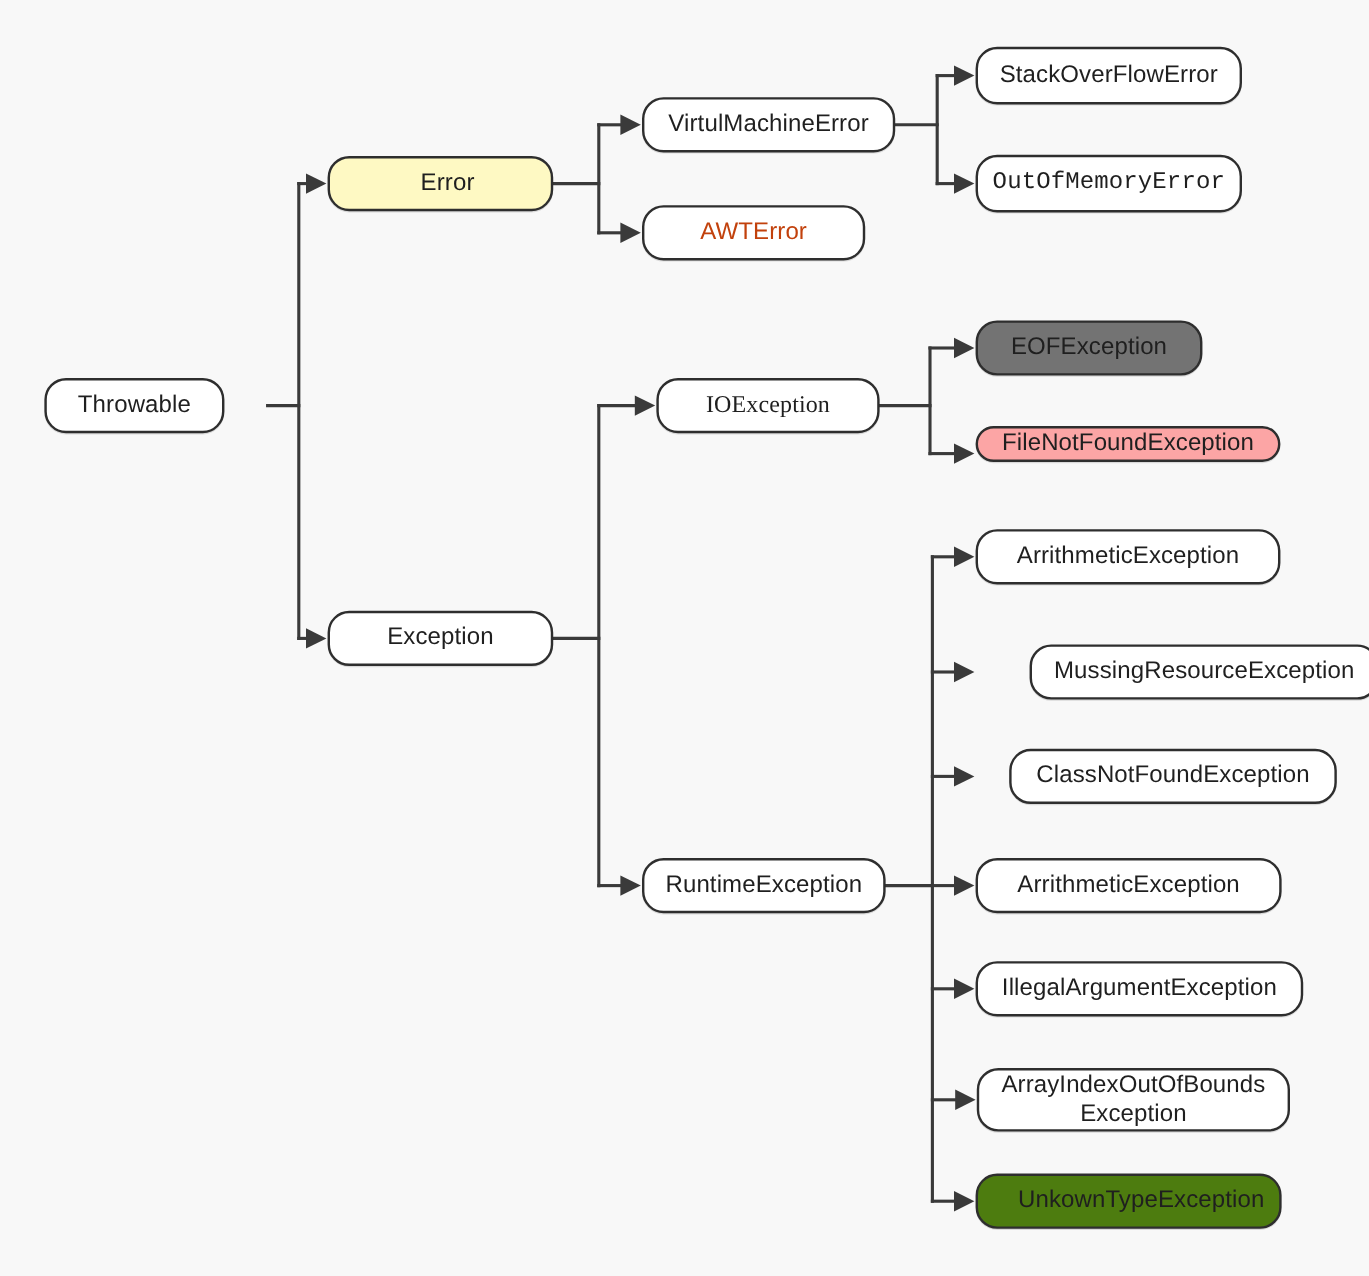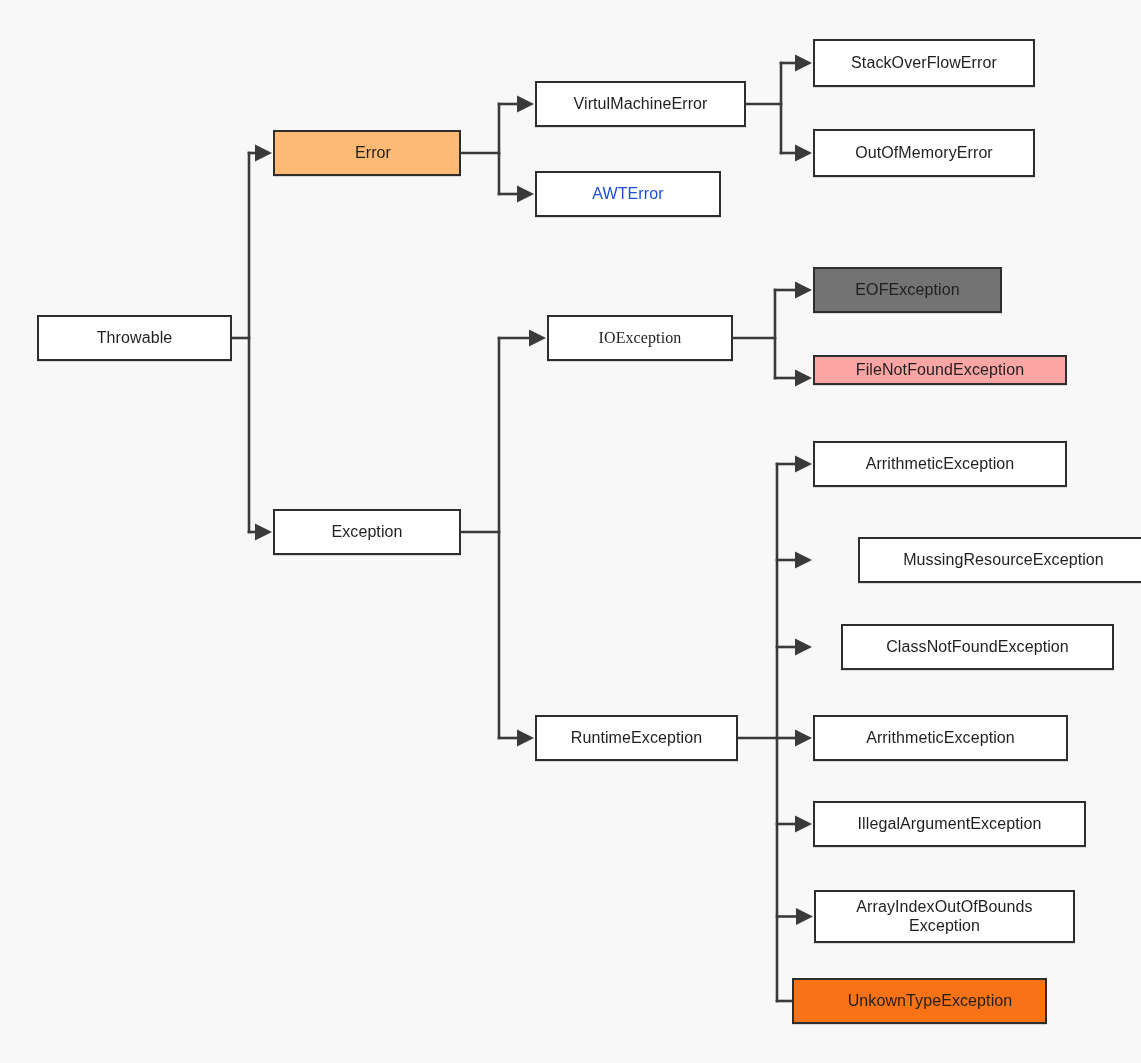--- a/index.html
+++ b/index.html
@@ -21,27 +21,27 @@
     top: 0;
     width: 1141px;
     height: 1063px;
     pointer-events: none;
   }
   .node {
     position: absolute;
     box-sizing: border-box;
     background: #ffffff;
     border: 2.4px solid #2e2e2e;
-    border-radius: 0;
+    border-radius: 18px;
     display: flex;
     align-items: center;
     justify-content: center;
     text-align: center;
     color: #1f1f1f;
-    font-size: 16px;
+    font-size: 20px;
     line-height: 1.18;
     letter-spacing: 0.1px;
     padding: 2px 6px;
     box-shadow: 0 1px 0 rgba(0,0,0,0.12);
   }
   .node .label {
     display: block;
     white-space: pre-line;
   }
 </style>
@@ -103,45 +103,45 @@
         <polygon points="812,738 795,729.5 795,746.5" fill="#3a3a3a"></polygon>
         <path d="M 777 824 H 795" stroke="#3a3a3a" stroke-width="2.6" fill="none" stroke-linecap="square"></path>
         <polygon points="812,824 795,815.5 795,832.5" fill="#3a3a3a"></polygon>
         <path d="M 777 916.5 H 796" stroke="#3a3a3a" stroke-width="2.6" fill="none" stroke-linecap="square"></path>
         <polygon points="813,916.5 796,908 796,925" fill="#3a3a3a"></polygon>
         <path d="M 777 1001 H 795" stroke="#3a3a3a" stroke-width="2.6" fill="none" stroke-linecap="square"></path>
         <polygon points="812,1001 795,992.5 795,1009.5" fill="#3a3a3a"></polygon>
       </g>
     </svg>
   <div id="nodes">
-      <div class="node" style="left: 37px; top: 315px; width: 195px; height: 46px; background: rgb(255, 255, 255); border-color: rgb(46, 46, 46); color: rgb(31, 31, 31);">
+      <div class="node" style="left: 37px; top: 315px; width: 150px; height: 46px; background: rgb(255, 255, 255); border-color: rgb(46, 46, 46); color: rgb(31, 31, 31);">
         <span class="label">Throwable</span>
       </div>
-      <div class="node" style="left: 273px; top: 130px; width: 188px; height: 46px; background: #fdba74; border-color: rgb(46, 46, 46); color: rgb(31, 31, 31); padding-left: 18px;">
+      <div class="node" style="left: 273px; top: 130px; width: 188px; height: 46px; background: #fef9c3; border-color: rgb(46, 46, 46); color: rgb(31, 31, 31); padding-left: 18px;">
         <span class="label">Error</span>
       </div>
       <div class="node" style="left: 273px; top: 509px; width: 188px; height: 46px; background: rgb(255, 255, 255); border-color: rgb(46, 46, 46); color: rgb(31, 31, 31);">
         <span class="label">Exception</span>
       </div>
       <div class="node" style="left: 535px; top: 81px; width: 211px; height: 46px; background: rgb(255, 255, 255); border-color: rgb(46, 46, 46); color: rgb(31, 31, 31);">
         <span class="label">VirtulMachineError</span>
       </div>
-      <div class="node" style="left: 535px; top: 171px; width: 186px; height: 46px; background: rgb(255, 255, 255); border-color: rgb(46, 46, 46); color: #1d4ed8;">
+      <div class="node" style="left: 535px; top: 171px; width: 186px; height: 46px; background: rgb(255, 255, 255); border-color: rgb(46, 46, 46); color: #c2410c;">
         <span class="label">AWTError</span>
       </div>
       <div class="node" style="left: 547px; top: 315px; width: 186px; height: 46px; background: rgb(255, 255, 255); border-color: rgb(46, 46, 46); color: rgb(31, 31, 31); font-family: Liberation Serif, serif;">
         <span class="label">IOException</span>
       </div>
       <div class="node" style="left: 535px; top: 715px; width: 203px; height: 46px; background: rgb(255, 255, 255); border-color: rgb(46, 46, 46); color: rgb(31, 31, 31);">
         <span class="label">RuntimeException</span>
       </div>
       <div class="node" style="left: 813px; top: 39px; width: 222px; height: 48px; background: rgb(255, 255, 255); border-color: rgb(46, 46, 46); color: rgb(31, 31, 31);">
         <span class="label">StackOverFlowError</span>
       </div>
-      <div class="node" style="left: 813px; top: 129px; width: 222px; height: 48px; background: rgb(255, 255, 255); border-color: rgb(46, 46, 46); color: rgb(31, 31, 31);">
+      <div class="node" style="left: 813px; top: 129px; width: 222px; height: 48px; background: rgb(255, 255, 255); border-color: rgb(46, 46, 46); color: rgb(31, 31, 31); font-family: Liberation Mono, monospace;">
         <span class="label">OutOfMemoryError</span>
       </div>
       <div class="node" style="left: 813px; top: 267px; width: 189px; height: 46px; background: #737373; border-color: rgb(46, 46, 46); color: rgb(31, 31, 31);">
         <span class="label">EOFException</span>
       </div>
       <div class="node" style="left: 813px; top: 355px; width: 254px; height: 30px; background: #fca5a5; border-color: rgb(46, 46, 46); color: rgb(31, 31, 31);">
         <span class="label">FileNotFoundException</span>
       </div>
       <div class="node" style="left: 813px; top: 441px; width: 254px; height: 46px; background: rgb(255, 255, 255); border-color: rgb(46, 46, 46); color: rgb(31, 31, 31);">
         <span class="label">ArrithmeticException</span>
@@ -155,17 +155,17 @@
       <div class="node" style="left: 813px; top: 715px; width: 255px; height: 46px; background: rgb(255, 255, 255); border-color: rgb(46, 46, 46); color: rgb(31, 31, 31);">
         <span class="label">ArrithmeticException</span>
       </div>
       <div class="node" style="left: 813px; top: 801px; width: 273px; height: 46px; background: rgb(255, 255, 255); border-color: rgb(46, 46, 46); color: rgb(31, 31, 31);">
         <span class="label">IllegalArgumentException</span>
       </div>
       <div class="node" style="left: 814px; top: 890px; width: 261px; height: 53px; background: rgb(255, 255, 255); border-color: rgb(46, 46, 46); color: rgb(31, 31, 31);">
         <span class="label">ArrayIndexOutOfBounds
 Exception</span>
       </div>
-      <div class="node" style="left: 792px; top: 978px; width: 255px; height: 46px; background: #f97316; border-color: rgb(46, 46, 46); color: rgb(31, 31, 31); padding-left: 27px;">
+      <div class="node" style="left: 813px; top: 978px; width: 255px; height: 46px; background: #4d7c0f; border-color: rgb(46, 46, 46); color: rgb(31, 31, 31); padding-left: 27px;">
         <span class="label">UnkownTypeException</span>
       </div>
     </div>
 </div>
 
 </body></html>

